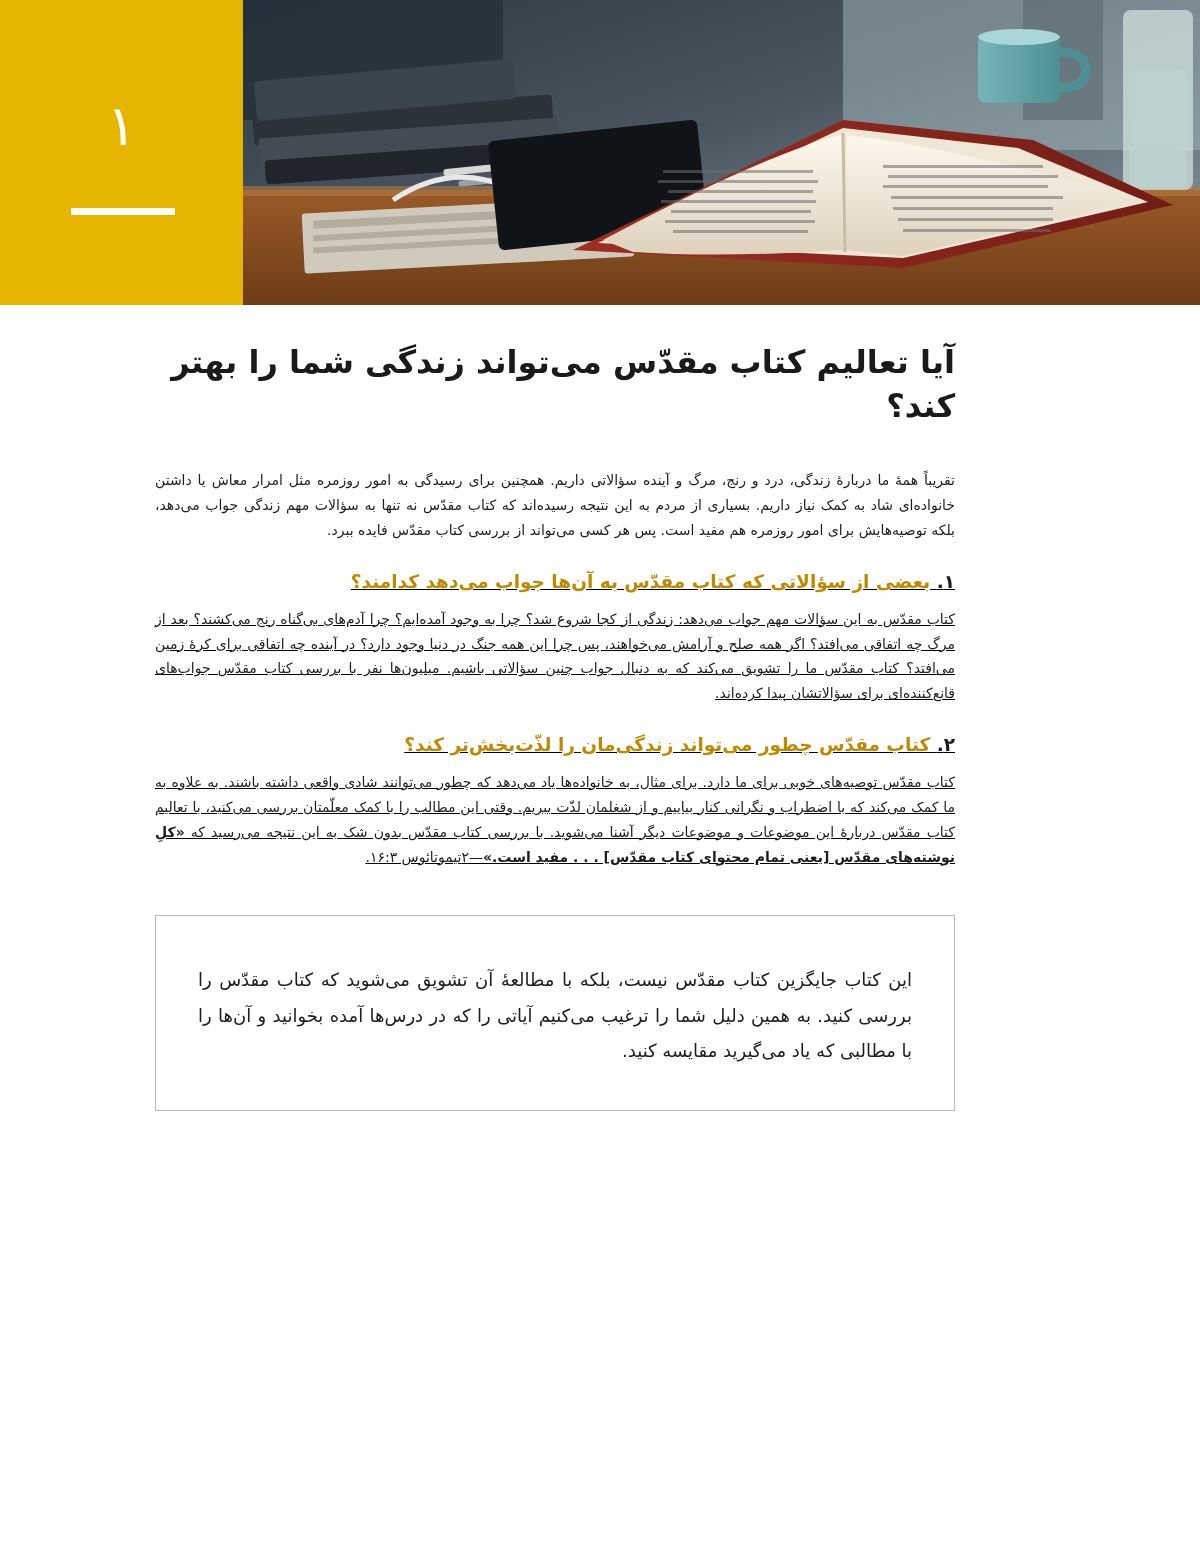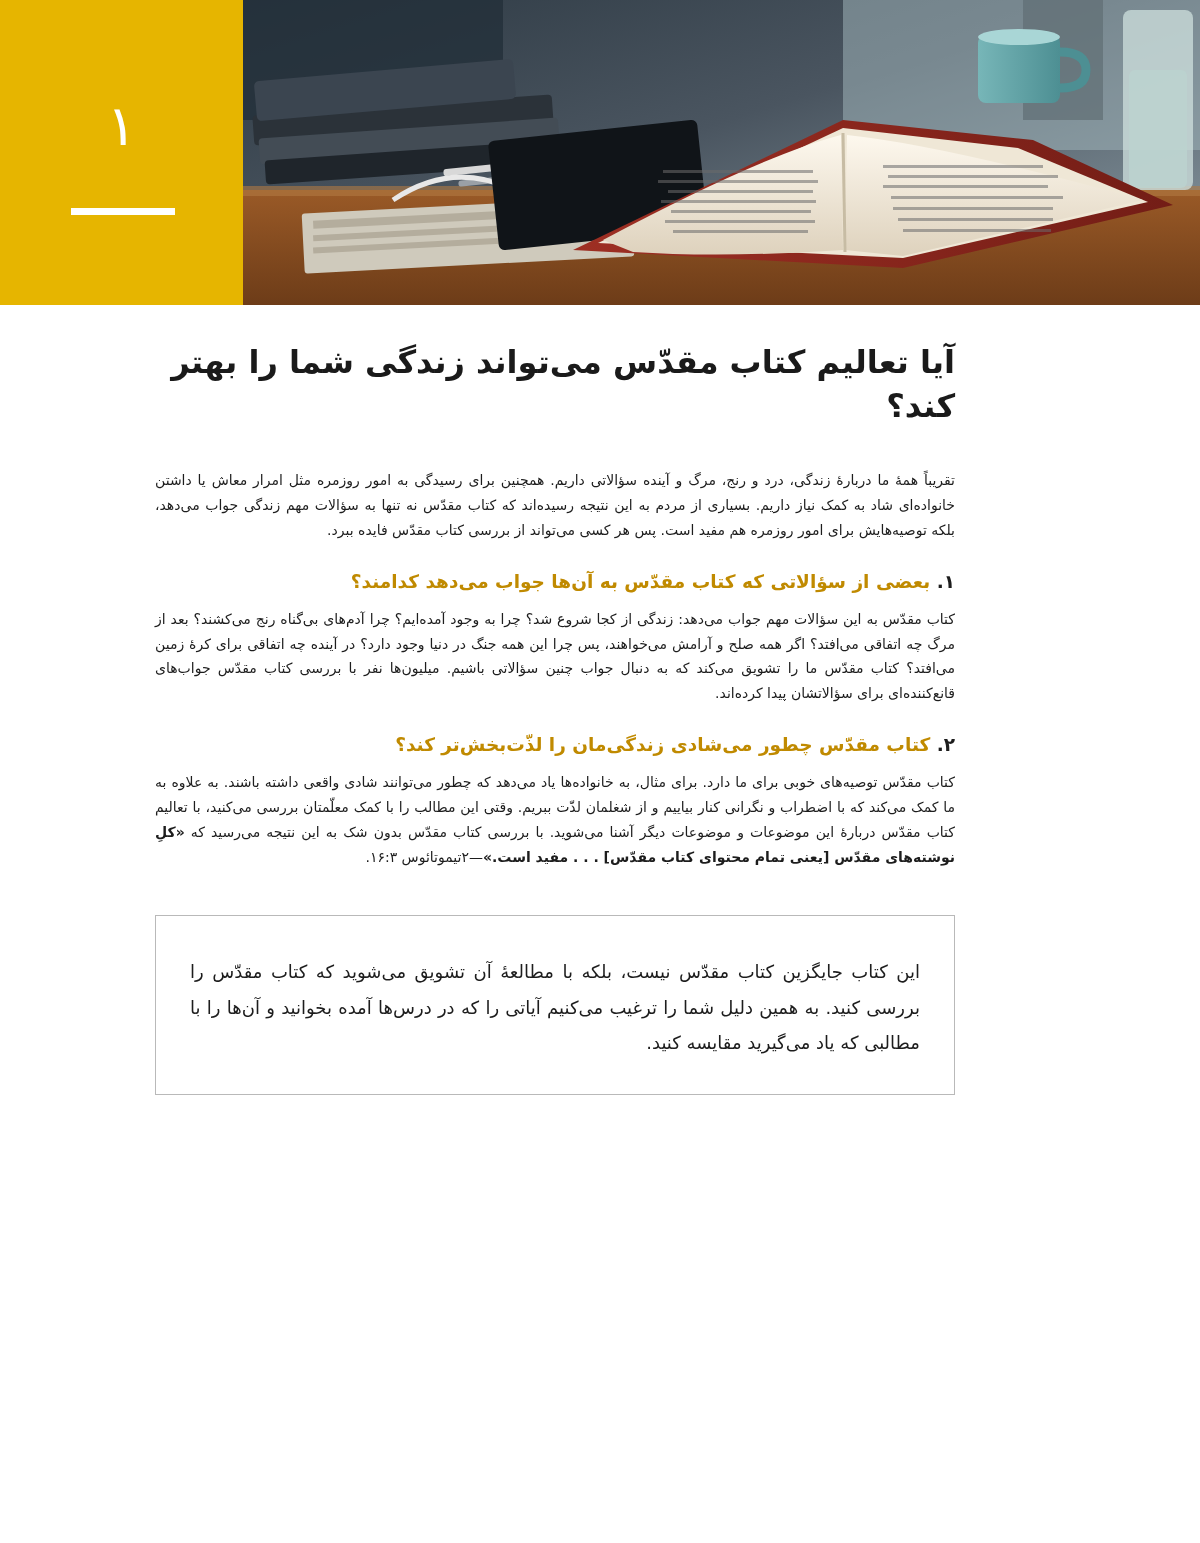--- a/index.html
+++ b/index.html
@@ -85,21 +85,21 @@
 
   p.body-text {
     font-size: 14px;
     line-height: 1.78;
     color: #1d1d1d;
     margin: 0 0 24px 0;
     text-align: justify;
     text-justify: inter-word;
   }
 
-  .qa-block { margin-bottom: 10px; }
+  .qa-block { margin-bottom: 10px; text-decoration: underline; }
 
   .q-heading {
     font-size: 18.5px;
     font-weight: bold;
     color: #c08a00;
     margin: 22px 0 10px 0;
     line-height: 1.6;
     text-align: right;
   }
   .q-heading .q-num {
@@ -113,21 +113,21 @@
   }
 
   
   .callout {
     margin-top: 46px;
     border: 1px solid #b9b9b9;
     padding: 34px 30px 30px 30px;
     box-sizing: border-box;
   }
   .callout p {
-    margin: 4px;
+    margin: 12px;
     font-size: 18px;
     line-height: 1.95;
     color: #1d1d1d;
     text-align: justify;
   }
 </style>
 </head>
 <body>
 
 <div class="header-band">
@@ -246,21 +246,21 @@
     <div class="q-heading">
       <span class="q-num">۱.</span>
       <span>بعضی از سؤالاتی که کتاب مقدّس به آن‌ها جواب می‌دهد کدامند؟</span>
     </div>
     <p class="body-text">کتاب مقدّس به این سؤالات مهم جواب می‌دهد: زندگی از کجا شروع شد؟ چرا به وجود آمده‌ایم؟ چرا آدم‌های بی‌گناه رنج می‌کشند؟ بعد از مرگ چه اتفاقی می‌افتد؟ اگر همه صلح و آرامش می‌خواهند، پس چرا این همه جنگ در دنیا وجود دارد؟ در آینده چه اتفاقی برای کرهٔ زمین می‌افتد؟ کتاب مقدّس ما را تشویق می‌کند که به دنبال جواب چنین سؤالاتی باشیم. میلیون‌ها نفر با بررسی کتاب مقدّس جواب‌های قانع‌کننده‌ای برای سؤالاتشان پیدا کرده‌اند.</p>
   </div>
 
   <div class="qa-block">
     <div class="q-heading">
       <span class="q-num">۲.</span>
-      <span>کتاب مقدّس چطور می‌شادی زندگی‌مان را لذّت‌بخش‌تر کند؟</span>
+      <span>کتاب مقدّس چطور می‌تواند زندگی‌مان را لذّت‌بخش‌تر کند؟</span>
     </div>
     <p class="body-text">
       <span>کتاب مقدّس توصیه‌های خوبی برای ما دارد. برای مثال، به خانواده‌ها یاد می‌دهد که چطور می‌توانند شادی واقعی داشته باشند. به علاوه به ما کمک می‌کند که با اضطراب و نگرانی کنار بیاییم و از شغلمان لذّت ببریم. وقتی این مطالب را با کمک معلّمتان بررسی می‌کنید، با تعالیم کتاب مقدّس دربارهٔ این موضوعات و موضوعات دیگر آشنا می‌شوید. با بررسی کتاب مقدّس بدون شک به این نتیجه می‌رسید که </span><span class="scripture">«کلِ نوشته‌های مقدّس [یعنی تمام محتوای کتاب مقدّس] . . . مفید است.»</span><span>—۲تیموتائوس ۱۶:۳.</span>
     </p>
   </div>
 
   <div class="callout">
     <p>این کتاب جایگزین کتاب مقدّس نیست، بلکه با مطالعهٔ آن تشویق می‌شوید که کتاب مقدّس را بررسی کنید. به همین دلیل شما را ترغیب می‌کنیم آیاتی را که در درس‌ها آمده بخوانید و آن‌ها را با مطالبی که یاد می‌گیرید مقایسه کنید.</p>
   </div>
 

